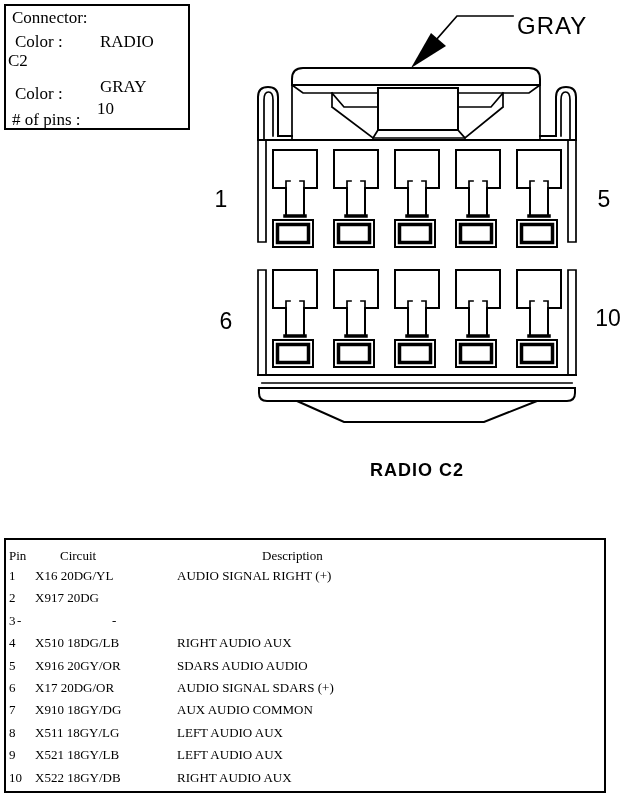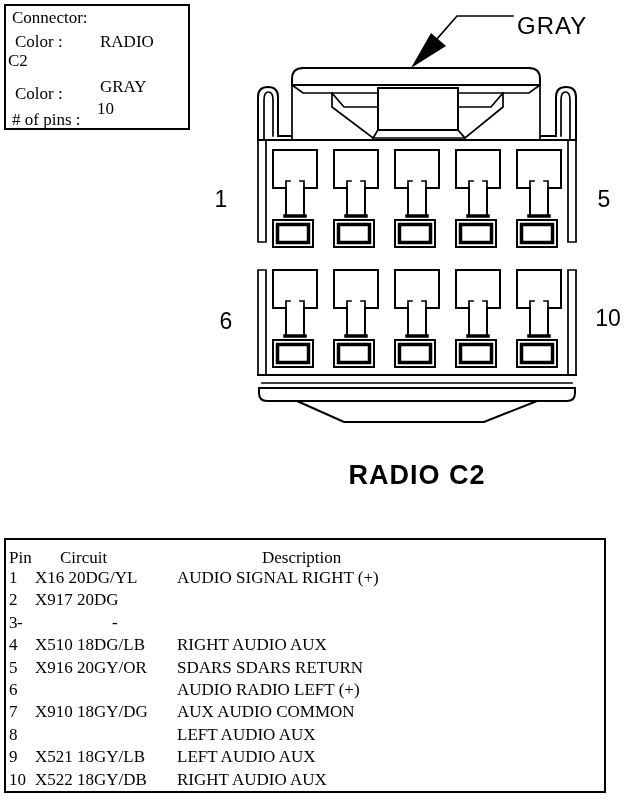--- a/index.html
+++ b/index.html
@@ -41,26 +41,26 @@
     font-family:"Liberation Sans", sans-serif; font-size:23px;
   }
   .pn-1  { left:206px; top:186px; }
   .pn-5  { left:589px; top:186px; }
   .pn-6  { left:211px; top:308px; }
   .pn-10 { left:593px; top:305px; }
   
   .conn-title {
     position:absolute; left:287px; top:460px; width:260px; text-align:center;
     font-family:"Liberation Sans", sans-serif; font-weight:bold;
-    font-size:27px; letter-spacing:1px;
+    font-size:18px; letter-spacing:1px;
   }
   
   .pin-table {
     position:absolute; left:4px; top:538px; width:602px; height:255px;
-    border:2px solid var(--line); font-size:17px;
+    border:2px solid var(--line); font-size:13px;
   }
   .th { position:absolute; top:8px; white-space:nowrap; }
   .th-pin     { left:3px; }
   .th-circuit { left:54px; }
   .th-desc    { left:256px; }
   .rows { position:absolute; left:0; top:0; width:100%; height:100%; }
   .trow { position:absolute; left:0; width:100%; height:22px; }
   .cell { position:absolute; white-space:nowrap; }
   .cell-pin     { left:3px; }
   .cell-circuit { left:29px; }
@@ -200,33 +200,35 @@
           <span class="cell cell-desc">-</span>
         </div>
         <div class="trow" style="top: 95.2px;">
           <span class="cell cell-pin">4</span>
           <span class="cell cell-circuit">X510 18DG/LB</span>
           <span class="cell cell-desc">RIGHT AUDIO AUX</span>
         </div>
         <div class="trow" style="top: 117.6px;">
           <span class="cell cell-pin">5</span>
           <span class="cell cell-circuit">X916 20GY/OR</span>
-          <span class="cell cell-desc">SDARS SDARS RETURN</span>
+          <span class="cell cell-desc">SDARS AUDIO AUDIO</span>
         </div>
         <div class="trow" style="top: 140px;">
           <span class="cell cell-pin">6</span>
-          <span class="cell cell-desc">AUDIO RADIO LEFT (+)</span>
+          <span class="cell cell-circuit">X17 20DG/OR</span>
+          <span class="cell cell-desc">AUDIO SIGNAL SDARS (+)</span>
         </div>
         <div class="trow" style="top: 162.4px;">
           <span class="cell cell-pin">7</span>
           <span class="cell cell-circuit">X910 18GY/DG</span>
           <span class="cell cell-desc">AUX AUDIO COMMON</span>
         </div>
         <div class="trow" style="top: 184.8px;">
           <span class="cell cell-pin">8</span>
+          <span class="cell cell-circuit">X511 18GY/LG</span>
           <span class="cell cell-desc">LEFT AUDIO AUX</span>
         </div>
         <div class="trow" style="top: 207.2px;">
           <span class="cell cell-pin">9</span>
           <span class="cell cell-circuit">X521 18GY/LB</span>
           <span class="cell cell-desc">LEFT AUDIO AUX</span>
         </div>
         <div class="trow" style="top: 229.6px;">
           <span class="cell cell-pin">10</span>
           <span class="cell cell-circuit">X522 18GY/DB</span>

